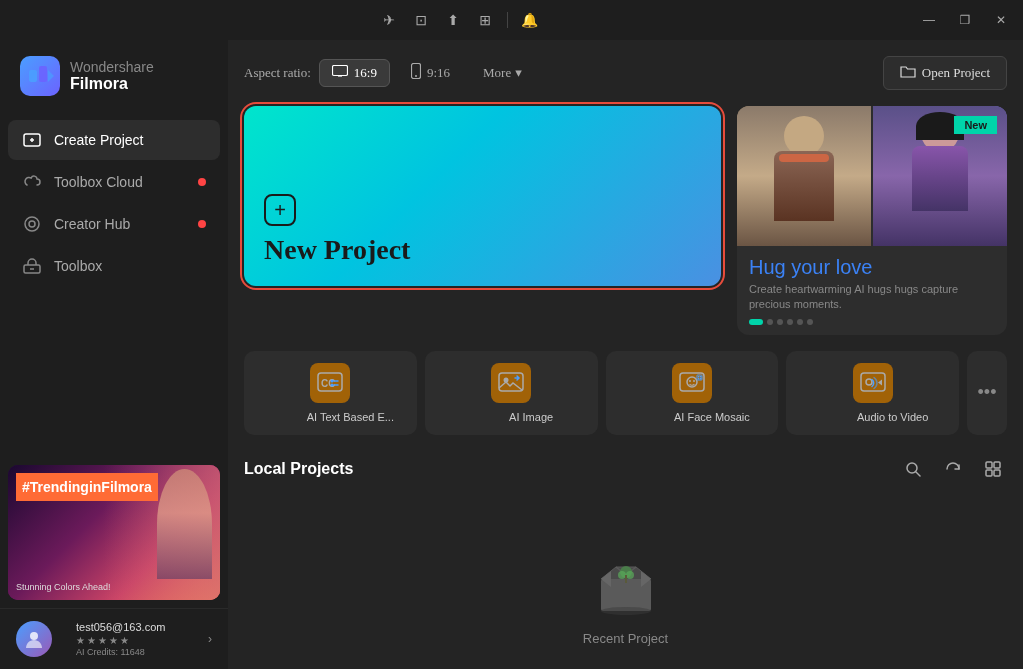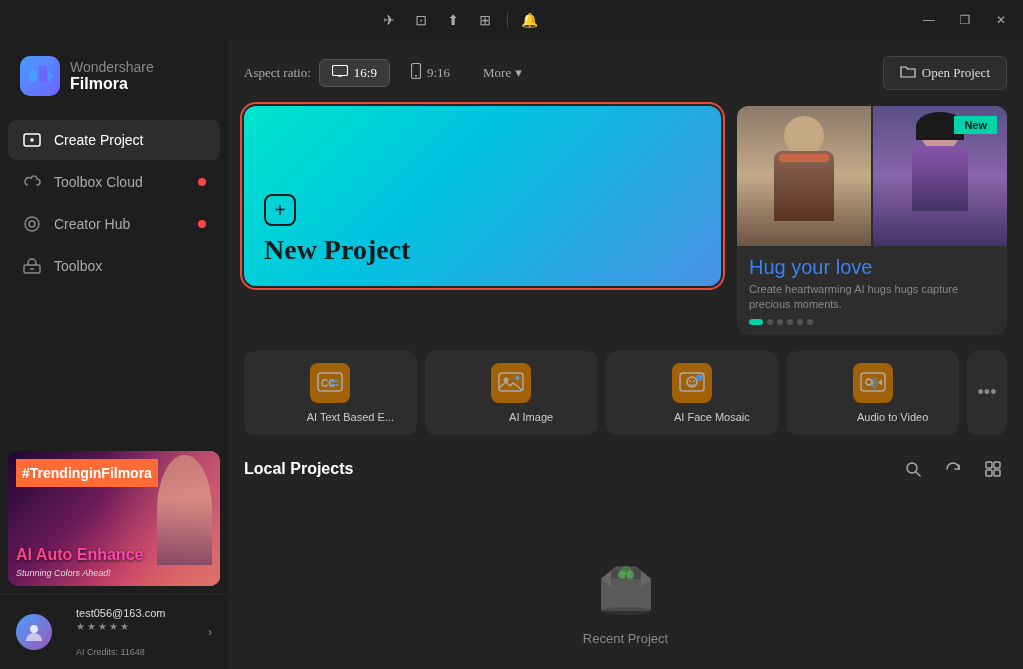--- a/index.html
+++ b/index.html
@@ -178,21 +178,20 @@
       font-weight: 800;
       color: #fff;
       line-height: 1.1;
       text-shadow: 0 1px 3px rgba(0,0,0,0.8);
     }
     .banner-title span { color: #ff4488; }
     .banner-subtitle {
       font-size: 9px;
       color: #ddd;
       margin-top: 4px;
-      font-style: italic;
     }
     .banner-bg {
       width: 100%;
       height: 100%;
       background: linear-gradient(135deg, #2a0a3e 0%, #8b1a6b 50%, #ff6644 100%);
       position: relative;
       overflow: hidden;
     }
 
     
@@ -211,21 +210,21 @@
       display: flex;
       align-items: center;
       justify-content: center;
       font-size: 16px;
       flex-shrink: 0;
     }
     .user-info { flex: 1; min-width: 0; }
     .user-email { font-size: 11px; color: #ddd; white-space: nowrap; overflow: hidden; text-overflow: ellipsis; }
     .user-stars { display: flex; gap: 2px; margin-top: 2px; }
     .star { color: #888; font-size: 10px; }
-    .user-credits { font-size: 9px; color: #888; margin-top: 15px; }
+    .user-credits { font-size: 9px; color: #888; margin-top: 1px; }
     .user-arrow { color: #888; font-size: 12px; }
 
     
     .main-content {
       flex: 1;
       background: #242424;
       overflow-y: auto;
       padding: 16px;
     }
 
@@ -573,24 +572,20 @@
     <div class="sidebar-banner">
       <div class="banner-bg">
 
         <div style="position:absolute;inset:0;background:linear-gradient(135deg,#1a0830 0%,#6b1a5a 40%,#cc4466 70%,#ff8855 100%);"></div>
         <div style="position:absolute;right:0;top:0;bottom:0;width:55%;background:linear-gradient(to left, rgba(200,100,120,0.6),transparent);"></div>
 
         <div style="position:absolute;right:8px;top:4px;width:55px;height:110px;background:linear-gradient(180deg,#cc8877 0%,#dd9988 40%,#774466 100%);border-radius:50% 50% 0 0;opacity:0.8;"></div>
       </div>
       <div class="banner-tag">#TrendinginFilmora</div>
       <div class="banner-content">
-        <div class="banner-title">
-          <span>AI Auto</span>
-          <span style="color:#ff44aa;">Enhance</span>
-        </div>
         <div class="banner-subtitle">Stunning Colors Ahead!</div>
       </div>
     </div>
 
     <div class="sidebar-user">
       <div class="user-avatar">
         <svg width="22" height="22" viewBox="0 0 22 22" fill="none">
           <circle cx="11" cy="8" r="4" fill="#fff" opacity="0.8"></circle>
           <path d="M3 20c0-4.4 3.6-8 8-8s8 3.6 8 8" fill="#fff" opacity="0.6"></path>
         </svg>

